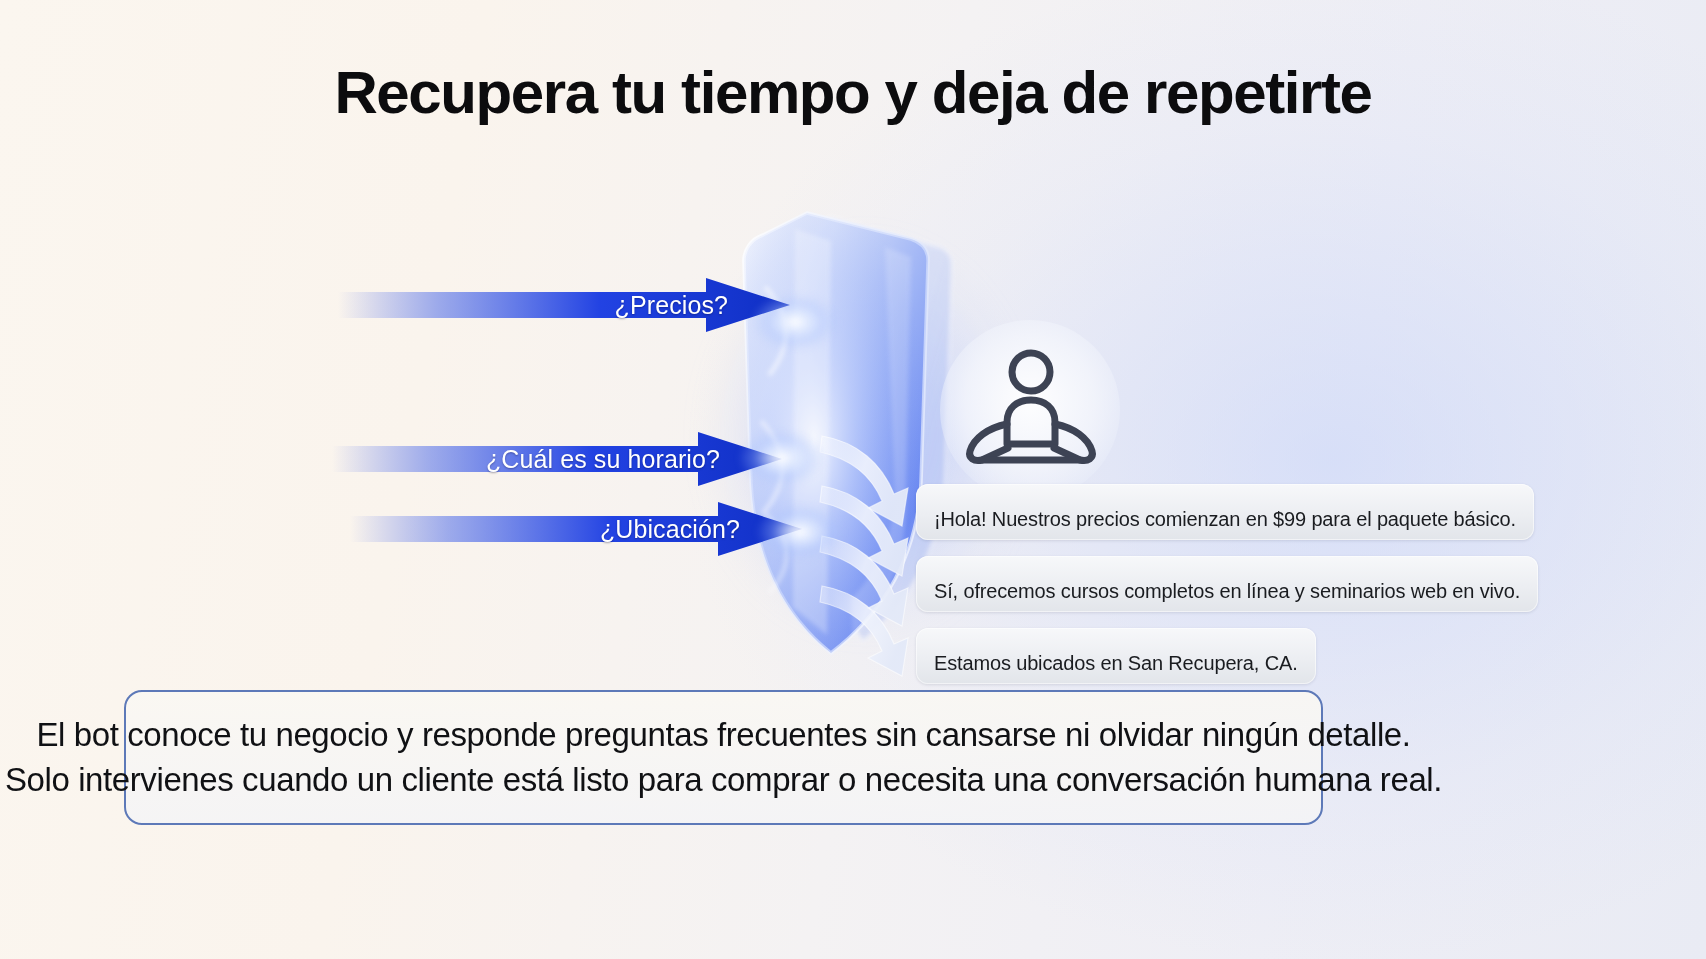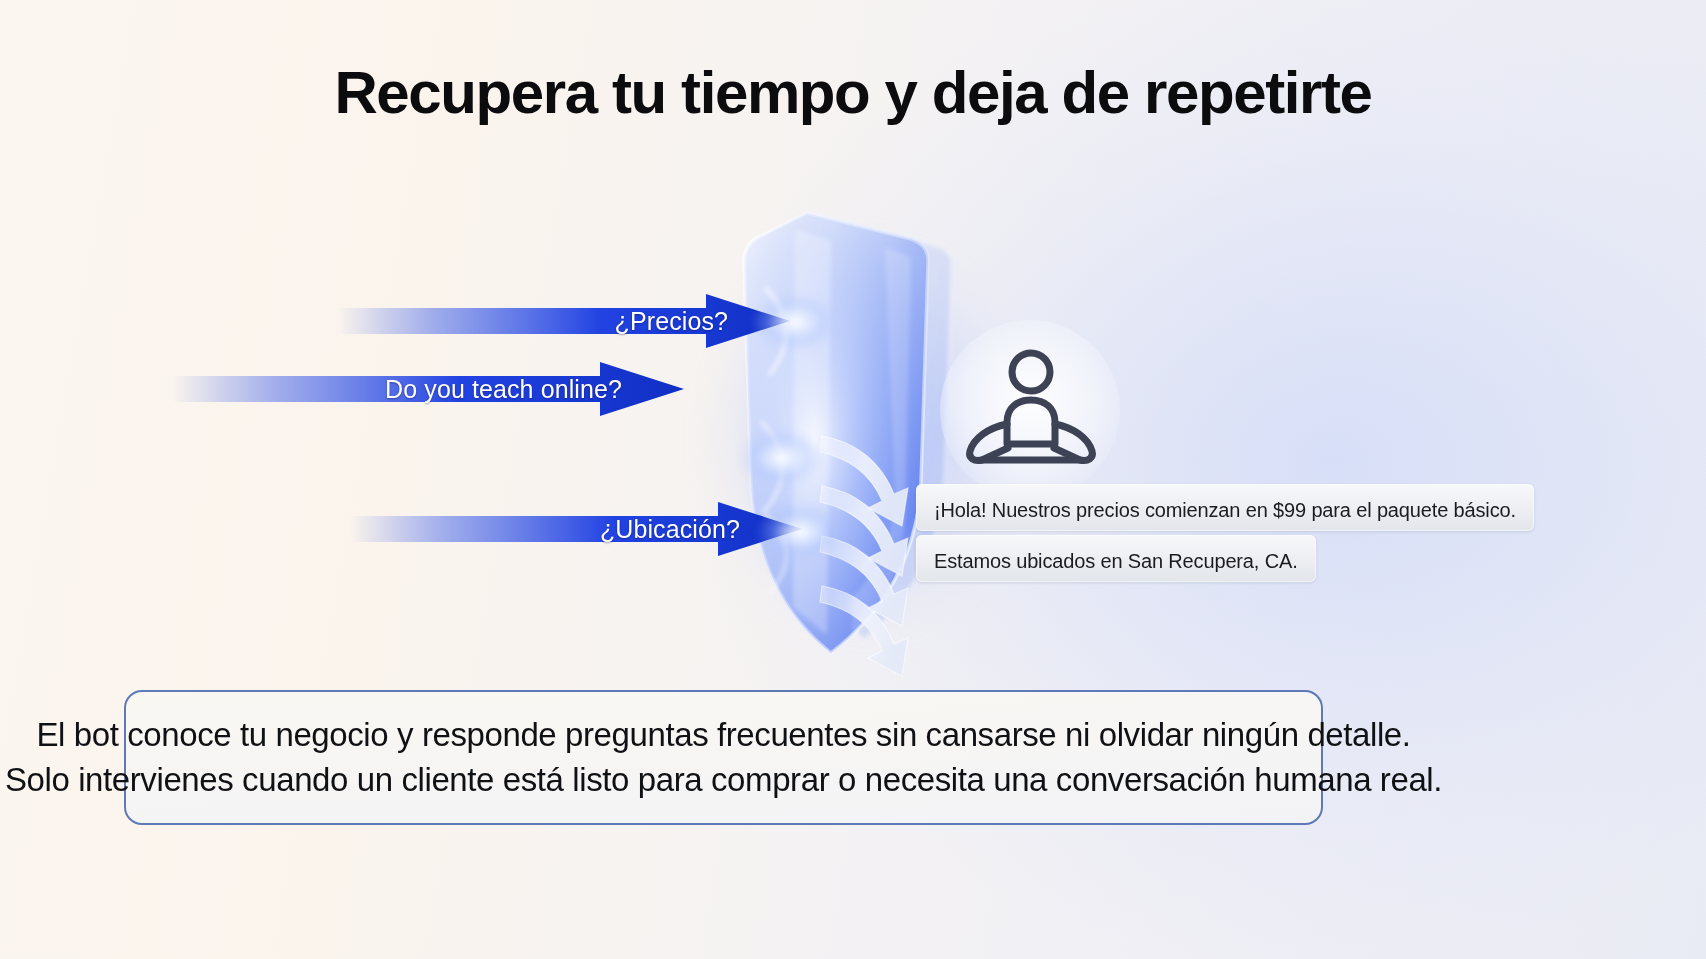--- a/index.html
+++ b/index.html
@@ -100,23 +100,23 @@
 
   
   #bubbles {
     position:absolute;
     left:916px; top:484px;
     width:620px;
   }
   .bubble {
     display:inline-block;
     background:linear-gradient(180deg, #f7f8fa 0%, #eceef2 55%, #e2e5ea 100%);
-    border-radius:6px;
-    padding:15px 18px 9px 18px;
-    margin-bottom:4px;
+    border-radius:12px;
+    padding:24px 18px 9px 18px;
+    margin-bottom:16px;
     font-size:20px;
     color:#1a1c20;
     letter-spacing:-0.15px;
     white-space:nowrap;
     box-shadow:0 1px 3px rgba(40,50,80,0.13), 0 0 0 1px rgba(255,255,255,0.55) inset;
   }
   .bubble-row { display:block; }
 
   
   #caption {
@@ -192,51 +192,51 @@
       <path d="M60 34 L96 46 L92 440 L58 412 Z" fill="#ffffff" opacity="0.26" filter="url(#softBlur)"></path>
       <path d="M150 52 L176 62 L170 330 C166 378 146 414 118 442 L116 404
                C142 378 158 342 160 300 Z" fill="#ffffff" opacity="0.18" filter="url(#softBlur)"></path>
 
       <path d="M30 92 C56 120 58 150 34 180" fill="none" stroke="#ffffff" stroke-opacity="0.48" stroke-width="5" filter="url(#softBlur)"></path>
       <path d="M26 226 C54 256 54 288 28 318" fill="none" stroke="#ffffff" stroke-opacity="0.40" stroke-width="5" filter="url(#softBlur)"></path>
       <path d="M30 318 C58 344 58 372 34 398" fill="none" stroke="#ffffff" stroke-opacity="0.34" stroke-width="4.5" filter="url(#softBlur)"></path>
     </svg>
   </div>
 
-  <div class="arrow-in" style="left:338px; top:292px; width:452px;">
+  <div class="arrow-in" style="left:338px; top:276px; width:452px;">
     <svg class="shaftwrap" viewBox="0 0 452 58" preserveAspectRatio="none">
       <defs>
         <linearGradient id="blueFade1" x1="0" y1="0" x2="1" y2="0">
           <stop offset="0%" stop-color="#1a41e8" stop-opacity="0"></stop>
           <stop offset="22%" stop-color="#2a4fe8" stop-opacity="0.45"></stop>
           <stop offset="58%" stop-color="#1739e2" stop-opacity="0.95"></stop>
           <stop offset="100%" stop-color="#0f2fc4" stop-opacity="1"></stop>
         </linearGradient>
       </defs>
       <path d="M0 16 L368 16 L368 2 L452 29 L368 56 L368 42 L0 42 Z" fill="url(#blueFade1)"></path>
     </svg>
     <span class="label">¿Precios?</span>
   </div>
   <div class="flare" style="left:735px; top:282px;"></div>
 
-  <div class="arrow-in" style="left:172px; top:360px; width:512px;">
-    <svg class="shaftwrap" viewBox="0 0 512 58" preserveAspectRatio="none">
+
+  <div class="arrow-in" style="left:332px; top:430px; width:450px;">
+    <svg class="shaftwrap" viewBox="0 0 450 58" preserveAspectRatio="none">
       <defs>
-        <linearGradient id="blueFade2" x1="0" y1="0" x2="1" y2="0">
+        <linearGradient id="blueFade3" x1="0" y1="0" x2="1" y2="0">
           <stop offset="0%" stop-color="#1a41e8" stop-opacity="0"></stop>
-          <stop offset="20%" stop-color="#2a4fe8" stop-opacity="0.42"></stop>
-          <stop offset="56%" stop-color="#1739e2" stop-opacity="0.95"></stop>
+          <stop offset="22%" stop-color="#2a4fe8" stop-opacity="0.45"></stop>
+          <stop offset="58%" stop-color="#1739e2" stop-opacity="0.95"></stop>
           <stop offset="100%" stop-color="#0f2fc4" stop-opacity="1"></stop>
         </linearGradient>
       </defs>
-      <path d="M0 16 L428 16 L428 2 L512 29 L428 56 L428 42 L0 42 Z" fill="url(#blueFade2)"></path>
-    </svg>
-    <span class="label">Do you teach online?</span>
-  </div>
-
+      <path d="M0 16 L366 16 L366 2 L450 29 L366 56 L366 42 L0 42 Z" fill="url(#blueFade3)"></path>
+    </svg>
+    <span class="label">¿Cuál es su horario?</span>
+  </div>
   <div class="flare" style="left:722px; top:418px;"></div>
 
   <div class="arrow-in" style="left:350px; top:500px; width:452px;">
     <svg class="shaftwrap" viewBox="0 0 452 58" preserveAspectRatio="none">
       <defs>
         <linearGradient id="blueFade4" x1="0" y1="0" x2="1" y2="0">
           <stop offset="0%" stop-color="#1a41e8" stop-opacity="0"></stop>
           <stop offset="22%" stop-color="#2a4fe8" stop-opacity="0.45"></stop>
           <stop offset="58%" stop-color="#1739e2" stop-opacity="0.95"></stop>
           <stop offset="100%" stop-color="#0f2fc4" stop-opacity="1"></stop>
@@ -281,20 +281,23 @@
         <path d="M20 112 L118 112"></path>
       </g>
     </svg>
   </div>
 
   <div id="bubbles">
     <div class="bubble-row">
       <div class="bubble">¡Hola! Nuestros precios comienzan en $99 para el paquete básico.</div>
     </div>
     <div class="bubble-row">
+      <div class="bubble">Sí, ofrecemos cursos completos en línea y seminarios web en vivo.</div>
+    </div>
+    <div class="bubble-row">
       <div class="bubble">Estamos ubicados en San Recupera, CA.</div>
     </div>
   </div>
 
   <div id="caption">
     <div class="line">El bot conoce tu negocio y responde preguntas frecuentes sin cansarse ni olvidar ningún detalle.</div>
     <div class="line">Solo intervienes cuando un cliente está listo para comprar o necesita una conversación humana real.</div>
   </div>
 
 </div>

